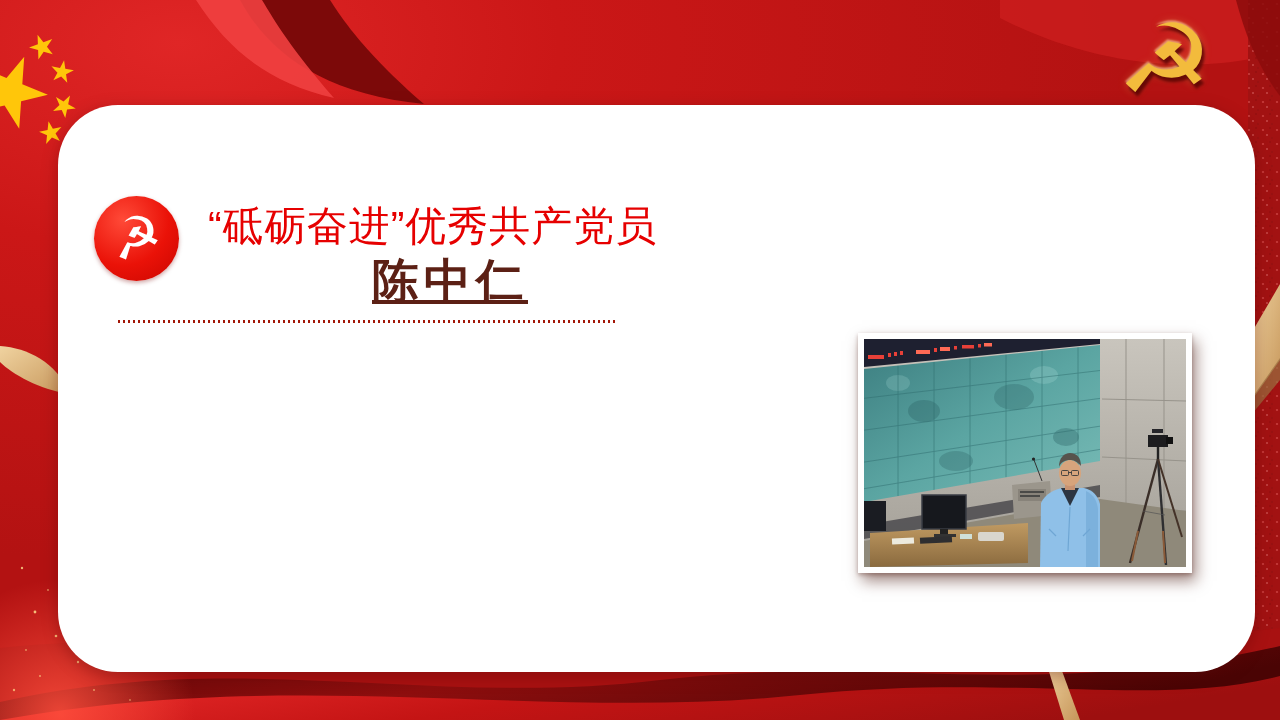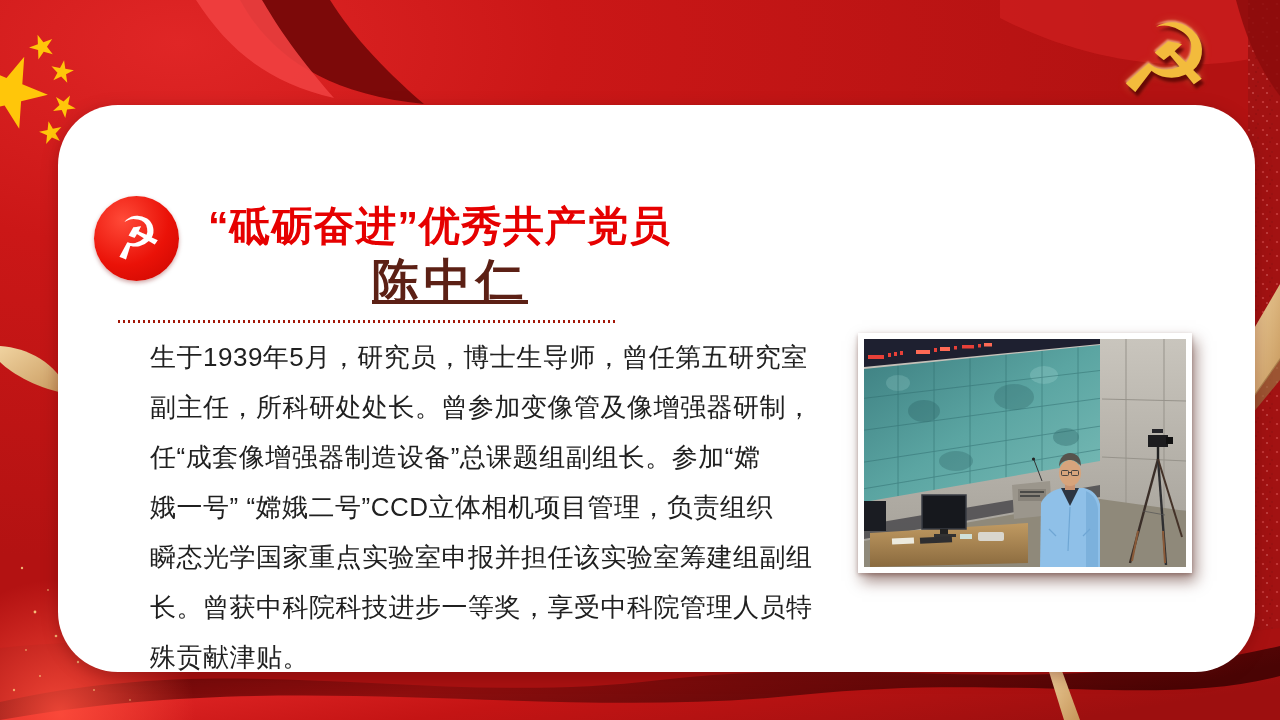--- a/index.html
+++ b/index.html
@@ -25,21 +25,21 @@
     background:radial-gradient(circle at 34% 28%, #ff4a38 0%, #ea1208 55%, #c90600 100%);
     box-shadow:0 2px 4px rgba(120,0,0,.35);
   }
   .badge-glyph{
     position:absolute;left:0;top:0;width:85px;height:85px;
     font-family:"DejaVu Sans",sans-serif;font-size:56px;line-height:84px;text-align:center;
     color:#ffffff;transform:rotate(-12deg);
   }
   .title{
     position:absolute;left:208px;top:199px;margin:0;
-    font-size:41px;font-weight:700;letter-spacing:1px;color:#e60000;white-space:nowrap;
+    font-size:41px;font-weight:400;letter-spacing:1px;color:#e60000;white-space:nowrap;
   }
   .name{
     position:absolute;left:372px;top:250px;margin:0;
     font-family:"DejaVu Serif","Liberation Serif",serif;
     font-size:47px;font-weight:700;letter-spacing:5px;color:#5c2015;white-space:nowrap;text-decoration:underline;
   }
   .dotted{
     position:absolute;left:118px;top:320px;width:500px;height:3px;
     background:repeating-linear-gradient(90deg,#a31708 0 2px,transparent 2px 5px);
   }
@@ -153,29 +153,20 @@
   <div class="card"></div>
 
   <div class="badge">
     <span class="badge-glyph">☭</span>
   </div>
 
   <h1 class="title">“砥砺奋进”优秀共产党员</h1>
   <h2 class="name">陈中仁</h2>
   <div class="dotted"></div>
 
-  <div class="bio">
-    <div class="bio-line">生于1939年5月，研究员，博士生导师，曾任第五研究室</div>
-    <div class="bio-line">副主任，所科研处处长。曾参加变像管及像增强器研制，</div>
-    <div class="bio-line">任“成套像增强器制造设备”总课题组副组长。参加“嫦</div>
-    <div class="bio-line">娥一号” “嫦娥二号”CCD立体相机项目管理，负责组织</div>
-    <div class="bio-line">瞬态光学国家重点实验室申报并担任该实验室筹建组副组</div>
-    <div class="bio-line">长。曾获中科院科技进步一等奖，享受中科院管理人员特</div>
-    <div class="bio-line">殊贡献津贴。</div>
-  </div>
 
   <figure class="photo">
     <svg width="322" height="228" viewBox="0 0 322 228">
       <defs>
         <linearGradient id="pWall" x1="0" y1="0" x2="0" y2="1">
           <stop offset="0" stop-color="#c9c5bd"></stop>
             <stop offset="1" stop-color="#a39f97"></stop>
         </linearGradient>
         <linearGradient id="pScreen" x1="0" y1="0" x2="1" y2="1">
           <stop offset="0" stop-color="#3c7e80"></stop>

